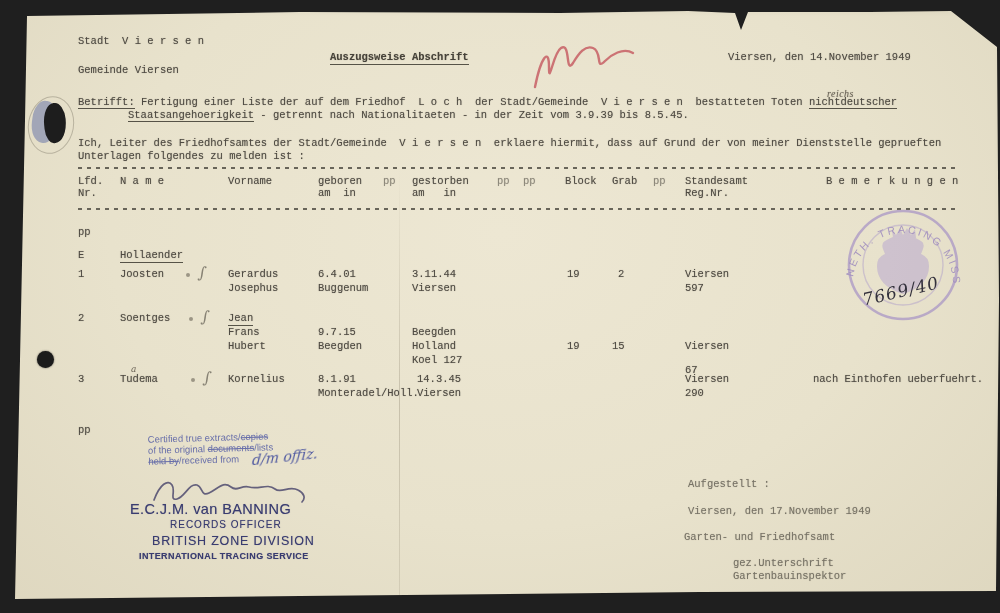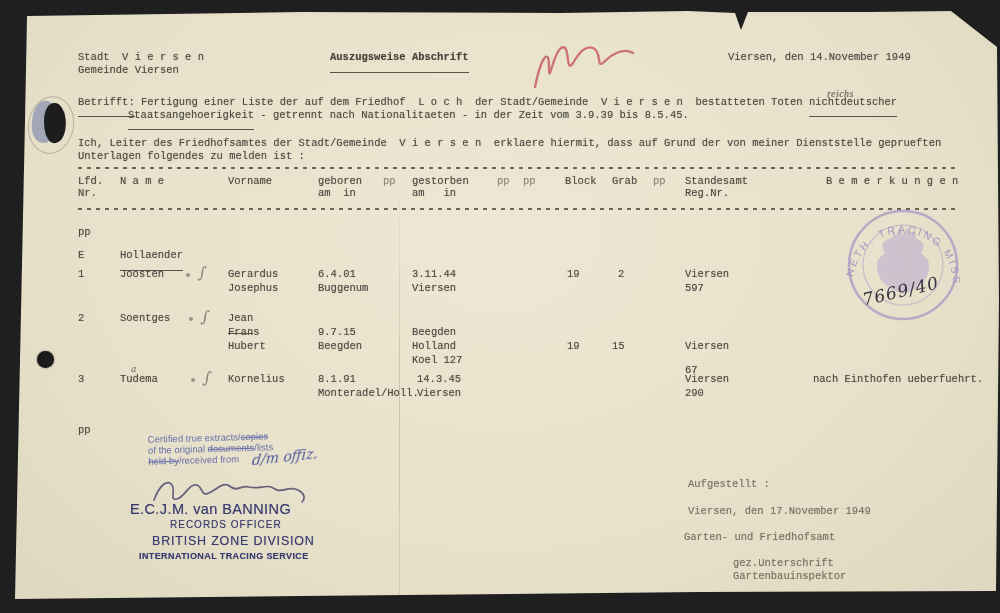--- a/index.html
+++ b/index.html
@@ -10,21 +10,21 @@
     clip-path:polygon(27px 16px,300px 12px,560px 13px,688px 11px,735px 13px,741px 30px,748px 12px,
       870px 12px,951px 11px,997px 47px,999px 300px,996px 591px,700px 592px,300px 596px,
       15px 599px,20px 360px,25px 120px);
     box-shadow:inset 0 10px 14px -9px rgba(0,0,0,.45), inset 0 -8px 10px -8px rgba(0,0,0,.3);}
   .abs{position:absolute;}
   .t{position:absolute;font-family:"Liberation Mono","DejaVu Sans Mono",monospace;
      font-size:10.5px;line-height:13px;color:#4e4a42;white-space:pre;
      text-shadow:0 0 1px rgba(78,74,64,.45);}
   .t.bold{font-weight:700;color:#464239;}
   .t.faded{opacity:.62;}
-  .u{border-bottom:1.2px solid rgba(70,66,57,.9);padding-bottom:8px;}
+  .u{border-bottom:1.2px solid rgba(70,66,57,.9);padding-bottom:0px;}
   .dashes{position:absolute;height:2px;
      background:repeating-linear-gradient(90deg, rgba(72,69,60,.8) 0 4px, transparent 4px 9px);}
   .strike{text-decoration:line-through;}
   .hand-pencil{position:absolute;font-family:"DejaVu Serif",serif;font-style:italic;
      color:#6e675a;}
   .mark-int{position:absolute;font-family:"DejaVu Serif",serif;font-size:16px;
      color:#6f6a5e;transform:rotate(6deg);opacity:.8;}
   .pencil-dot{position:absolute;width:4px;height:4px;border-radius:50%;
      background:#5d574b;opacity:.55;filter:blur(.4px);}
   .cert{position:absolute;left:148px;top:432px;transform:rotate(-1.5deg);
@@ -50,21 +50,21 @@
   .reichs{position:absolute;left:18px;top:-9px;font-family:Liberation Serif, serif;
      font-style:italic;font-size:10px;color:#6e675a;letter-spacing:.5px;}
   .rel{position:relative;display:inline-block;}
 </style>
 </head>
 <body>
 
 <div class="scene">
   <div class="paper">
 
-    <span class="t" style="left:78px;top:51px;">Stadt  V i e r s e n</span>
+    <span class="t" style="left:78px;top:35px;">Stadt  V i e r s e n</span>
     <span class="t" style="left:78px;top:64px;">Gemeinde Viersen</span>
     <span class="t bold u" style="left:330px;top:51px;">Auszugsweise Abschrift</span>
     <span class="t" style="left:728px;top:51px;">Viersen, den 14.November 1949</span>
 
     <svg class="abs" style="left:525px;top:33px;" width="130" height="62">
       <path d="M10,54 C16,24 24,14 24,34 C24,54 28,20 36,15 C46,9 40,42 48,30 C54,20 60,12 68,15 C78,19 70,38 80,28 C86,22 98,14 108,20" fill="none" stroke="#c4565e" stroke-width="2.4" stroke-linecap="round" opacity="0.8"></path>
     </svg>
 
     <span class="t" style="left:78px;top:96px;"><span class="u">Betrifft:</span><span> Fertigung einer Liste der auf dem Friedhof  L o c h  der Stadt/Gemeinde  V i e r s e n  bestatteten Toten </span><span class="rel"><span class="u" style="filter:blur(.3px);">nichtdeutscher</span><span class="reichs">reichs</span></span></span>
     <span class="t" style="left:128px;top:109px;"><span class="u">Staatsangehoerigkeit</span><span> - getrennt nach Nationalitaeten - in der Zeit vom 3.9.39 bis 8.5.45.</span></span>

